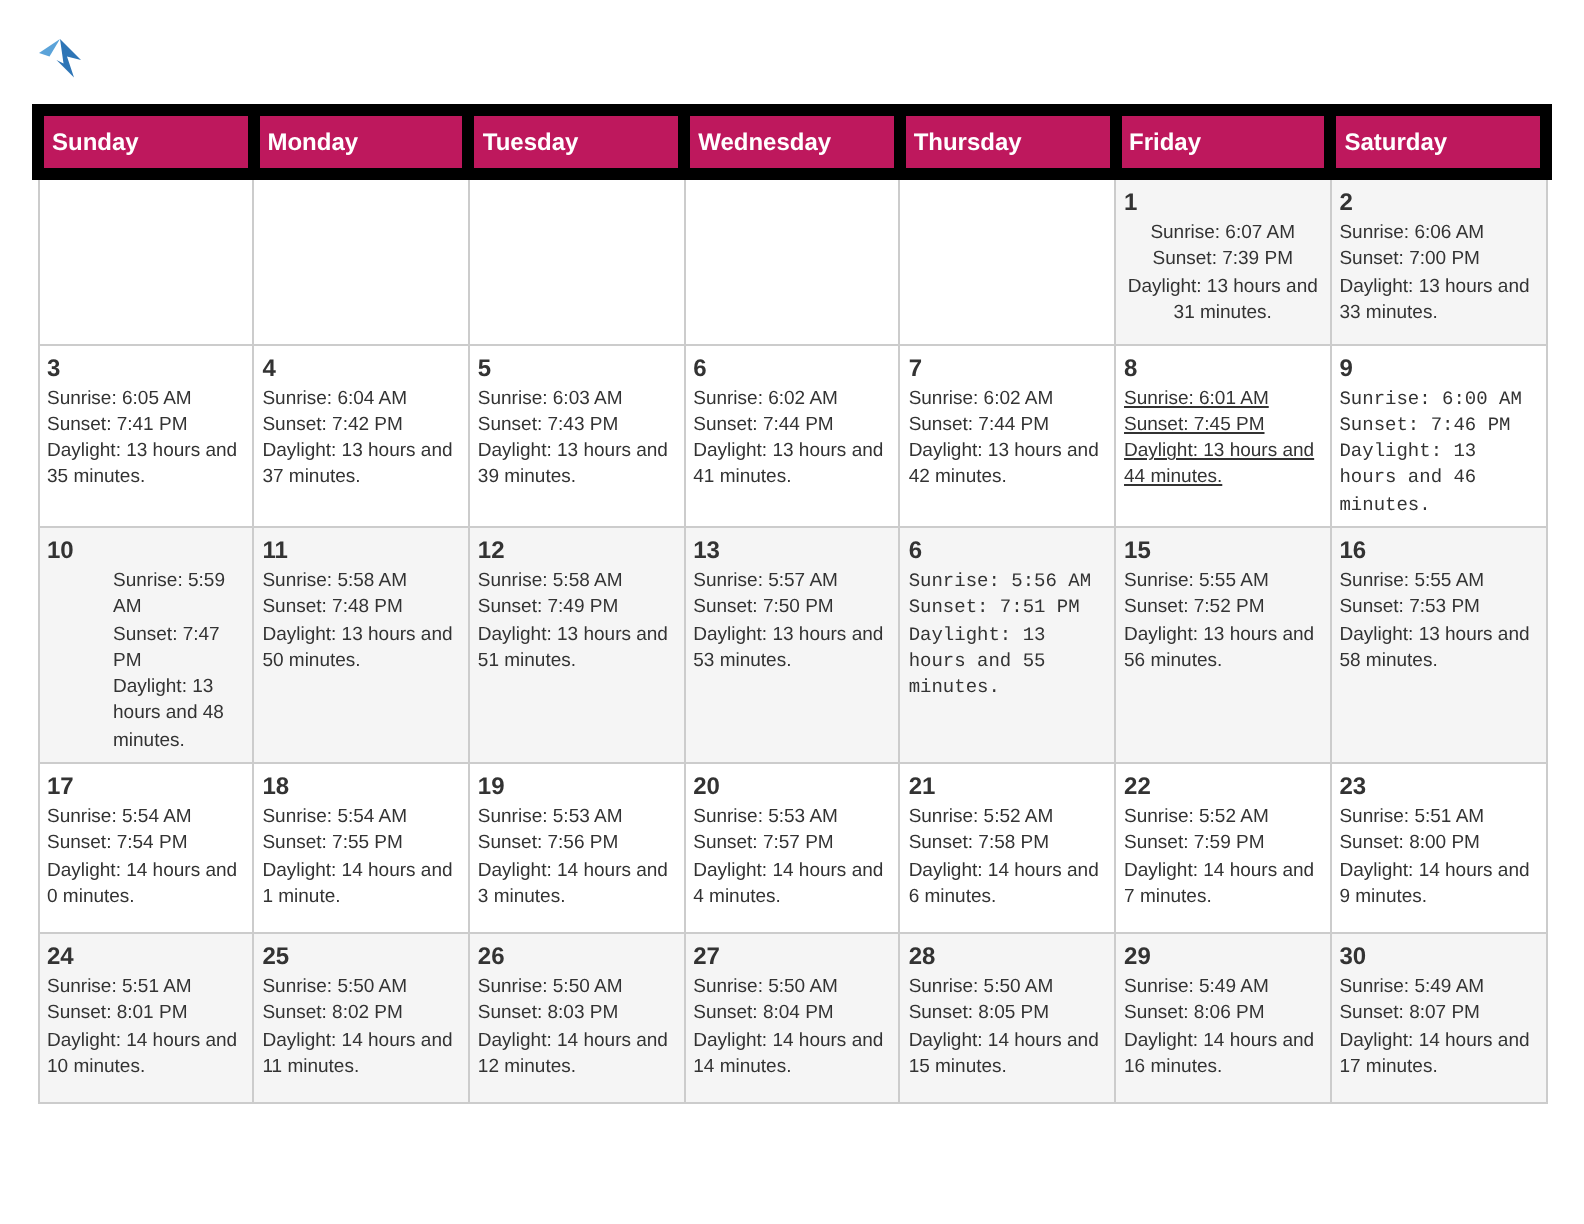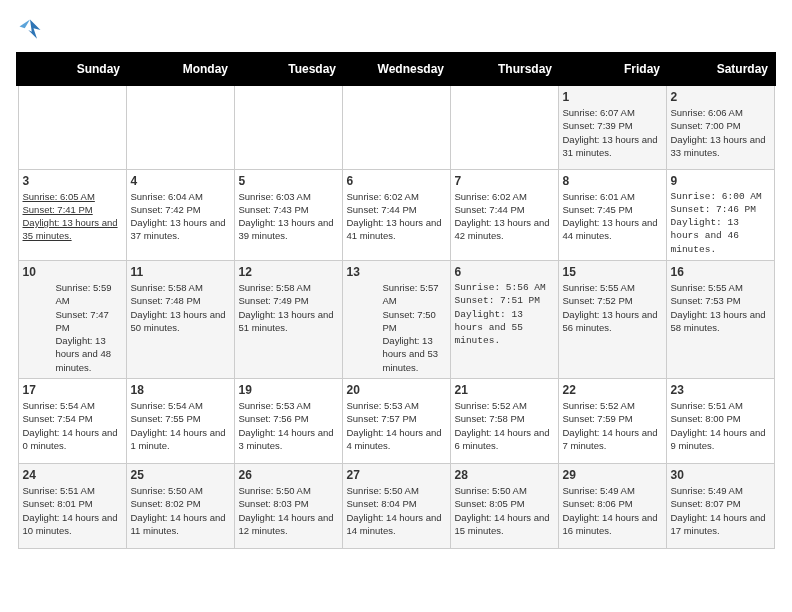--- a/index.html
+++ b/index.html
@@ -42,27 +42,27 @@
     .location-title {
       font-size: 14px;
       color: #555;
     }
     .calendar-table {
       width: 100%;
       border-collapse: collapse;
       table-layout: fixed;
     }
     .calendar-table th {
-      background-color: #000000;
+      background-color: #be185d;
       color: #fff;
       font-size: 12px;
       font-weight: bold;
       padding: 6px 4px;
-      text-align: right;
-      border: 4px solid #000000;
+      text-align: left;
+      border: 6px solid #000000;
     }
     .calendar-table td {
       border: 1px solid #ccc;
       vertical-align: top;
       padding: 4px;
       font-size: 10px;
       color: #333;
       height: 85px;
       background: #fff;
     }
@@ -121,35 +121,35 @@
   </thead>
   <tbody id="calendar-body">
   <tr>
         <td class="empty-cell"></td>
         <td class="empty-cell"></td>
         <td class="empty-cell"></td>
         <td class="empty-cell"></td>
         <td class="empty-cell"></td>
         <td>
           <span class="day-number">1</span>
-          <div class="day-info" style="white-space: pre-line;">Sunrise: 6:07 AM
+          <div class="day-info" style="white-space: pre-line; text-align: center;">Sunrise: 6:07 AM
 Sunset: 7:39 PM
 Daylight: 13 hours and 31 minutes.</div>
         </td>
         <td>
           <span class="day-number">2</span>
           <div class="day-info" style="white-space: pre-line;">Sunrise: 6:06 AM
 Sunset: 7:00 PM
 Daylight: 13 hours and 33 minutes.</div>
         </td>
       </tr>
       <tr>
         <td>
           <span class="day-number">3</span>
-          <div class="day-info" style="white-space: pre-line; text-decoration: underline;">Sunrise: 6:05 AM
+          <div class="day-info" style="white-space: pre-line;">Sunrise: 6:05 AM
 Sunset: 7:41 PM
 Daylight: 13 hours and 35 minutes.</div>
         </td>
         <td>
           <span class="day-number">4</span>
           <div class="day-info" style="white-space: pre-line;">Sunrise: 6:04 AM
 Sunset: 7:42 PM
 Daylight: 13 hours and 37 minutes.</div>
         </td>
         <td>
@@ -165,21 +165,21 @@
 Daylight: 13 hours and 41 minutes.</div>
         </td>
         <td>
           <span class="day-number">7</span>
           <div class="day-info" style="white-space: pre-line;">Sunrise: 6:02 AM
 Sunset: 7:44 PM
 Daylight: 13 hours and 42 minutes.</div>
         </td>
         <td>
           <span class="day-number">8</span>
-          <div class="day-info" style="white-space: pre-line;">Sunrise: 6:01 AM
+          <div class="day-info" style="white-space: pre-line; text-decoration: underline;">Sunrise: 6:01 AM
 Sunset: 7:45 PM
 Daylight: 13 hours and 44 minutes.</div>
         </td>
         <td>
           <span class="day-number">9</span>
           <div class="day-info" style="white-space: pre-line; font-family: Liberation Mono, monospace;">Sunrise: 6:00 AM
 Sunset: 7:46 PM
 Daylight: 13 hours and 46 minutes.</div>
         </td>
       </tr>
@@ -197,21 +197,21 @@
 Daylight: 13 hours and 50 minutes.</div>
         </td>
         <td>
           <span class="day-number">12</span>
           <div class="day-info" style="white-space: pre-line;">Sunrise: 5:58 AM
 Sunset: 7:49 PM
 Daylight: 13 hours and 51 minutes.</div>
         </td>
         <td>
           <span class="day-number">13</span>
-          <div class="day-info" style="white-space: pre-line; margin-left: 36px;">Sunrise: 5:57 AM
+          <div class="day-info" style="white-space: pre-line;">Sunrise: 5:57 AM
 Sunset: 7:50 PM
 Daylight: 13 hours and 53 minutes.</div>
         </td>
         <td>
           <span class="day-number">6</span>
           <div class="day-info" style="white-space: pre-line; font-family: Liberation Mono, monospace;">Sunrise: 5:56 AM
 Sunset: 7:51 PM
 Daylight: 13 hours and 55 minutes.</div>
         </td>
         <td>

